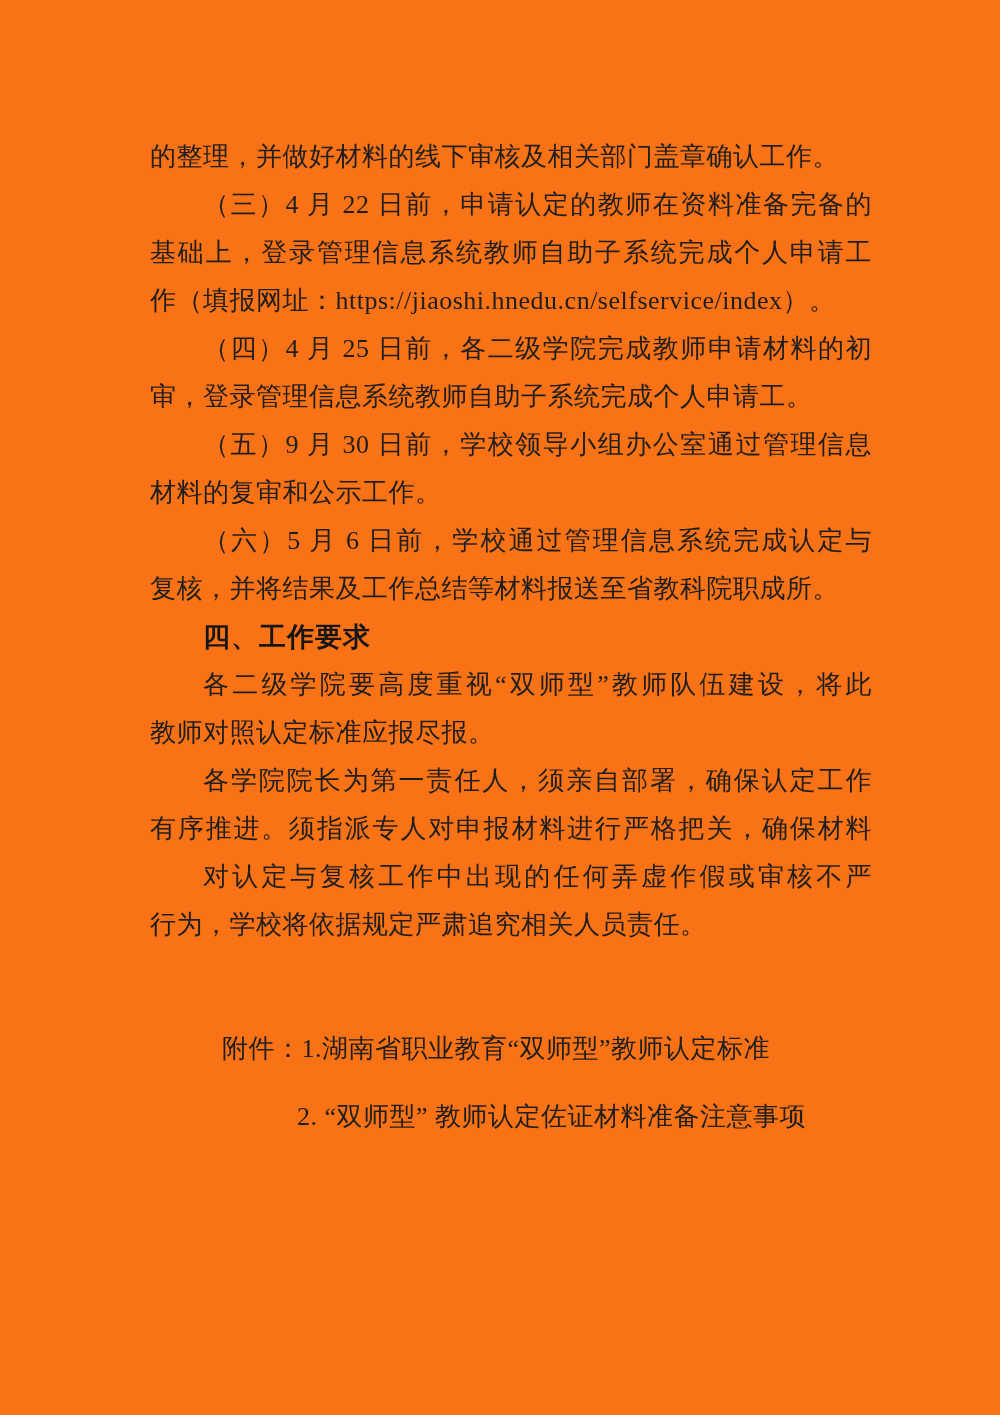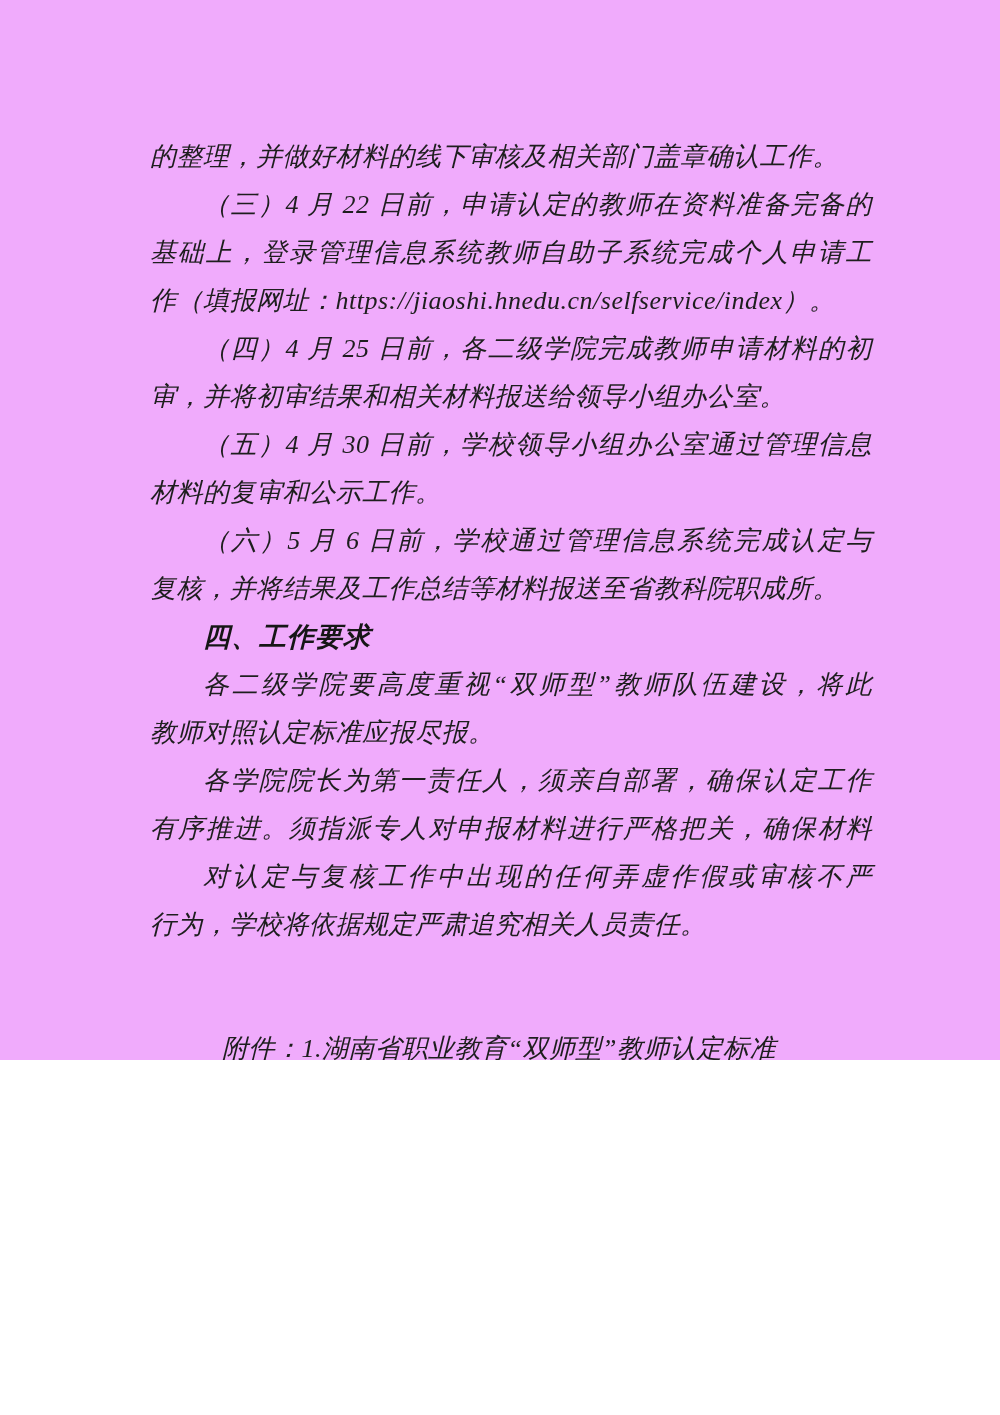--- a/index.html
+++ b/index.html
@@ -3,26 +3,25 @@
 <meta charset="utf-8">
 <style>
   html, body {
     margin: 0;
     padding: 0;
     background: #ffffff;
   }
   .page {
     position: relative;
     width: 1000px;
-    height: 1060px;
-    background: #f0abfc;
+    height: 1415px;
+    background: #f97316;
     overflow: hidden;
     font-family: "Liberation Serif", "DejaVu Serif", serif;
     color: #1e1e1e;
-    font-style: italic;
   }
   .text-block {
     position: absolute;
     left: 150px;
     top: 133px;
     width: 722px;
   }
   .line {
     min-height: 48px;
     line-height: 48px;
@@ -57,22 +56,22 @@
 </head>
 <body>
 
 <div class="page">
   <div class="text-block" id="lines-container">
       <div class="line style-body">的整理，并做好材料的线下审核及相关部门盖章确认工作。</div>
       <div class="line style-body indent-paragraph fill">（三）4 月 22 日前，申请认定的教师在资料准备完备的</div>
       <div class="line style-body fill">基础上，登录管理信息系统教师自助子系统完成个人申请工</div>
       <div class="line style-body">作（填报网址：https://jiaoshi.hnedu.cn/selfservice/index）。</div>
       <div class="line style-body indent-paragraph fill">（四）4 月 25 日前，各二级学院完成教师申请材料的初</div>
-      <div class="line style-body">审，并将初审结果和相关材料报送给领导小组办公室。</div>
-      <div class="line style-body indent-paragraph fill">（五）4 月 30 日前，学校领导小组办公室通过管理信息</div>
+      <div class="line style-body">审，登录管理信息系统教师自助子系统完成个人申请工。</div>
+      <div class="line style-body indent-paragraph fill">（五）9 月 30 日前，学校领导小组办公室通过管理信息</div>
       <div class="line style-body">材料的复审和公示工作。</div>
       <div class="line style-body indent-paragraph fill">（六）5 月 6 日前，学校通过管理信息系统完成认定与</div>
       <div class="line style-body">复核，并将结果及工作总结等材料报送至省教科院职成所。</div>
       <div class="line style-heading indent-paragraph">四、工作要求</div>
       <div class="line style-body indent-paragraph fill">各二级学院要高度重视“双师型”教师队伍建设，将此</div>
       <div class="line style-body">教师对照认定标准应报尽报。</div>
       <div class="line style-body indent-paragraph fill">各学院院长为第一责任人，须亲自部署，确保认定工作</div>
       <div class="line style-body fill">有序推进。须指派专人对申报材料进行严格把关，确保材料</div>
       <div class="line style-body indent-paragraph fill">对认定与复核工作中出现的任何弄虚作假或审核不严</div>
       <div class="line style-body">行为，学校将依据规定严肃追究相关人员责任。</div>

